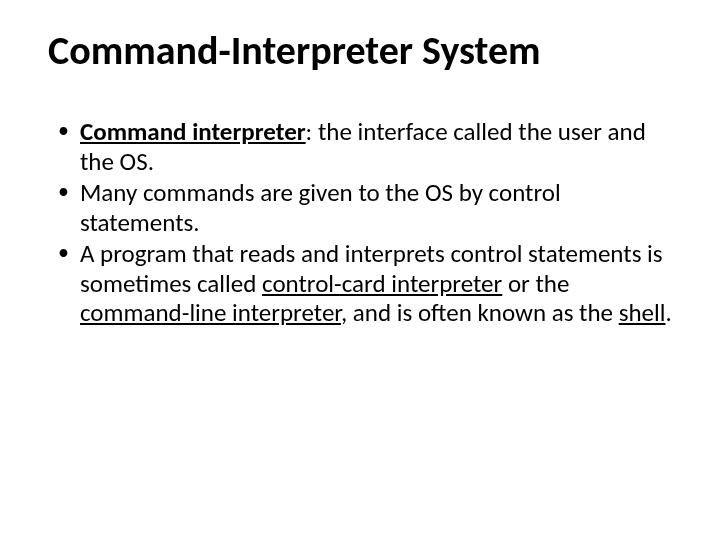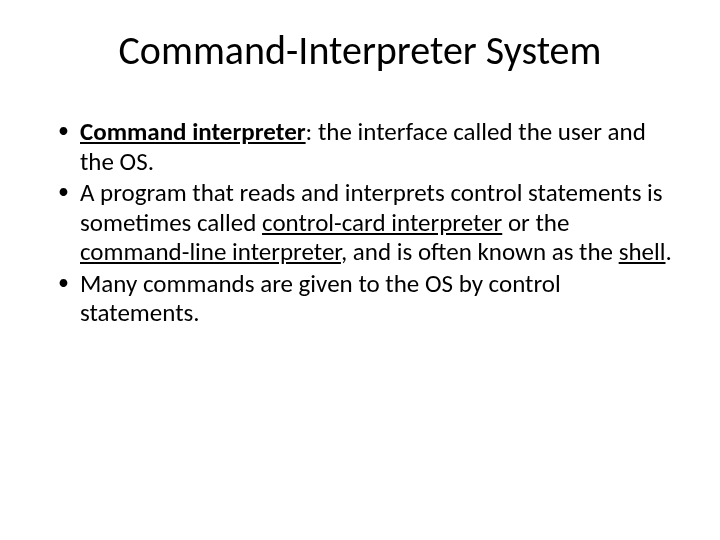--- a/index.html
+++ b/index.html
@@ -12,22 +12,22 @@
     color: #000;
   }
   .slide {
     box-sizing: border-box;
     width: 720px;
     height: 540px;
     padding: 18px 48px 0 48px;
   }
   .title {
     font-size: 40px;
-    font-weight: 400;
-    text-align: center;
+    font-weight: 700;
+    text-align: left;
     margin: 8px 0 42px 0;
     letter-spacing: 0px;
   }
   ul.bullets {
     list-style: none;
     padding: 0 0 0 10px;
     margin: 0;
   }
   ul.bullets li {
     position: relative;
@@ -53,19 +53,19 @@
 <body>
 
 <div class="slide">
   <div class="title">Command-Interpreter System</div>
 
   <ul class="bullets">
     <li>
       <span class="b u">Command interpreter</span><span>: the interface called the user and the OS.</span>
     </li>
     <li>
-      <span>A program that reads and interprets control statements is sometimes called </span><span class="u">control-card interpreter</span><span> or the </span><span class="u">command-line interpreter</span><span>, and is often known as the </span><span class="u">shell</span><span>.</span>
+      <span>Many commands are given to the OS by control statements.</span>
     </li>
     <li>
-      <span>Many commands are given to the OS by control statements.</span>
+      <span>A program that reads and interprets control statements is sometimes called </span><span class="u">control-card interpreter</span><span> or the </span><span class="u">command-line interpreter</span><span>, and is often known as the </span><span class="u">shell</span><span>.</span>
     </li>
   </ul>
 </div>
 
 </body></html>

